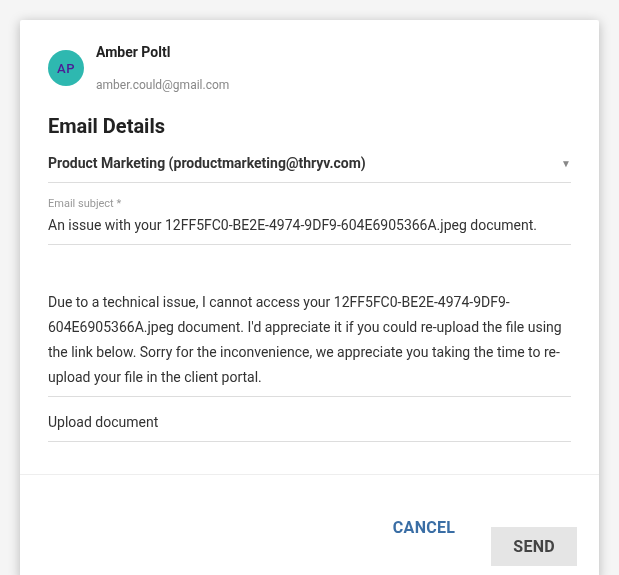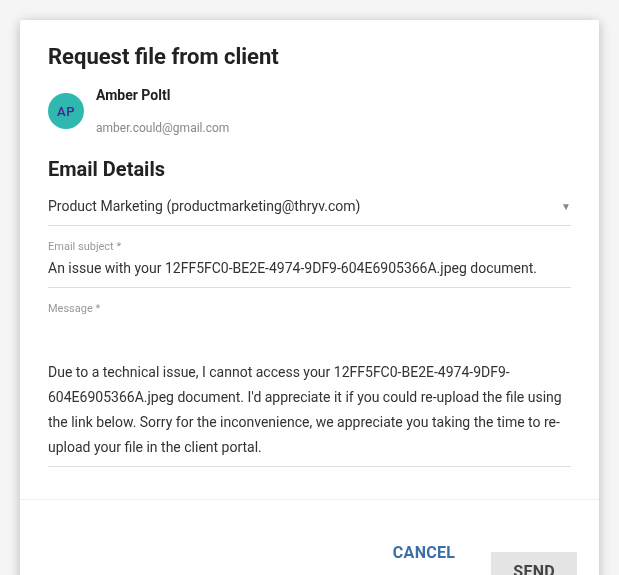--- a/index.html
+++ b/index.html
@@ -94,20 +94,21 @@
       border: none;
       outline: none;
       background: transparent;
       font-family: inherit;
       resize: none;
     }
     .select-wrap {
       display: flex;
       align-items: center;
       justify-content: space-between;
+      font-weight: bold;
     }
     .caret {
       color: #888;
       font-size: 10px;
     }
     .modal-footer {
       border-top: 1px solid #eee;
       padding: 14px 22px;
       display: flex;
       justify-content: flex-end;
@@ -137,21 +138,20 @@
       line-height: 1.8;
       margin-top: 45px;
     }
   </style>
 </head>
 <body>
 
 <div class="modal">
   <div class="modal-content">
 
-    <h1 class="title">Request file from client</h1>
 
     <div class="client-row">
       <div class="avatar">AP</div>
       <div class="client-info">
         <div class="client-name">Amber Poltl</div>
         <div class="client-email">amber.could@gmail.com</div>
       </div>
     </div>
 
     <div class="section-header">Email Details</div>
@@ -164,27 +164,29 @@
     </div>
 
     <div class="field">
       <span class="field-label">Email subject *</span>
       <div class="field-value-wrap">
         <input type="text" class="field-value" value="An issue with your 12FF5FC0-BE2E-4974-9DF9-604E6905366A.jpeg document." style="">
       </div>
     </div>
 
     <div class="field">
-      <span class="field-label">Message *</span>
       <div class="field-value-wrap">
         <div class="message-text" contenteditable="true" style="">Due to a technical issue, I cannot access your 12FF5FC0-BE2E-4974-9DF9-604E6905366A.jpeg document. I'd appreciate it if you could re-upload the file using the link below. Sorry for the inconvenience, we appreciate you taking the time to re-upload your file in the client portal.</div>
       </div>
     </div>
 
     <div class="field">
+      <div class="field-value-wrap">
+        <input type="text" class="field-value" value="Upload document" style="">
+      </div>
     </div>
 
   </div>
 
   <div class="modal-footer">
     <button class="btn btn-cancel">CANCEL</button>
     <button class="btn btn-send">SEND</button>
   </div>
 </div>
 

